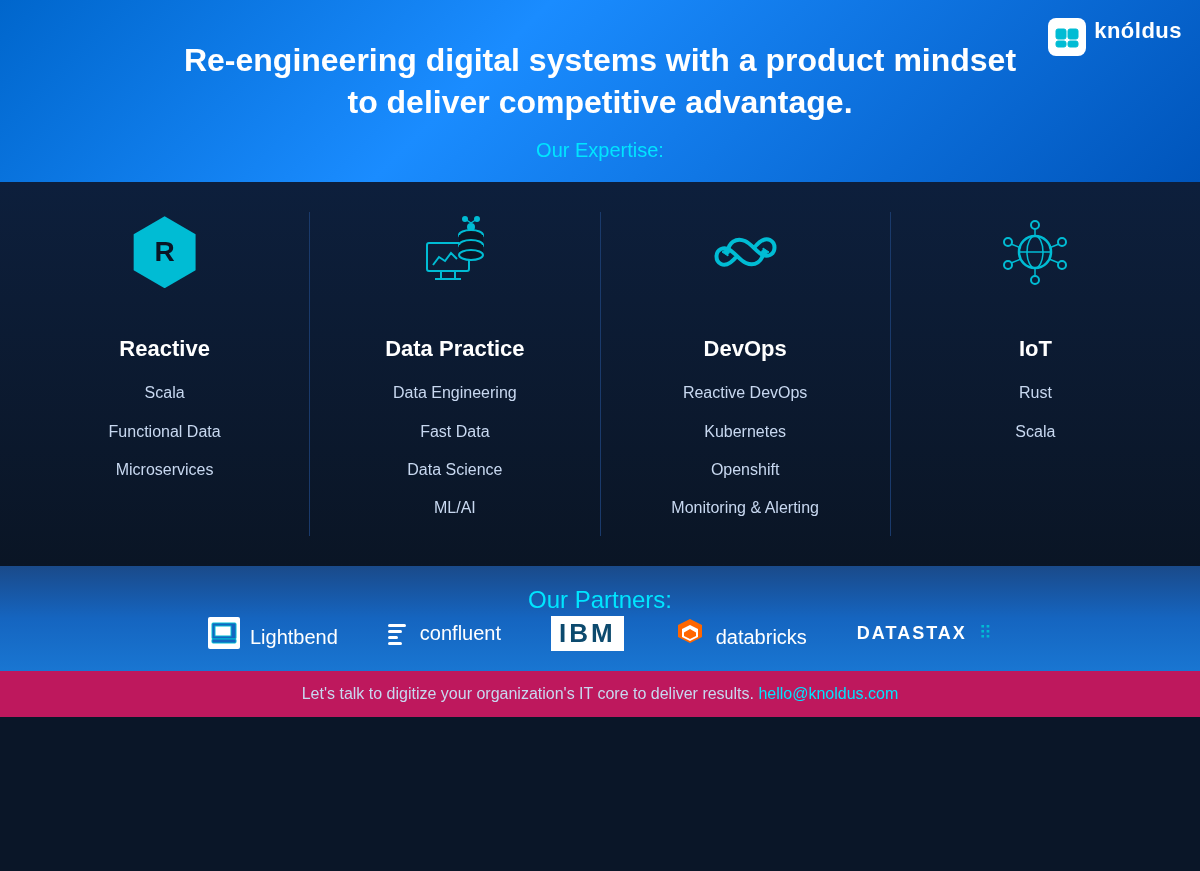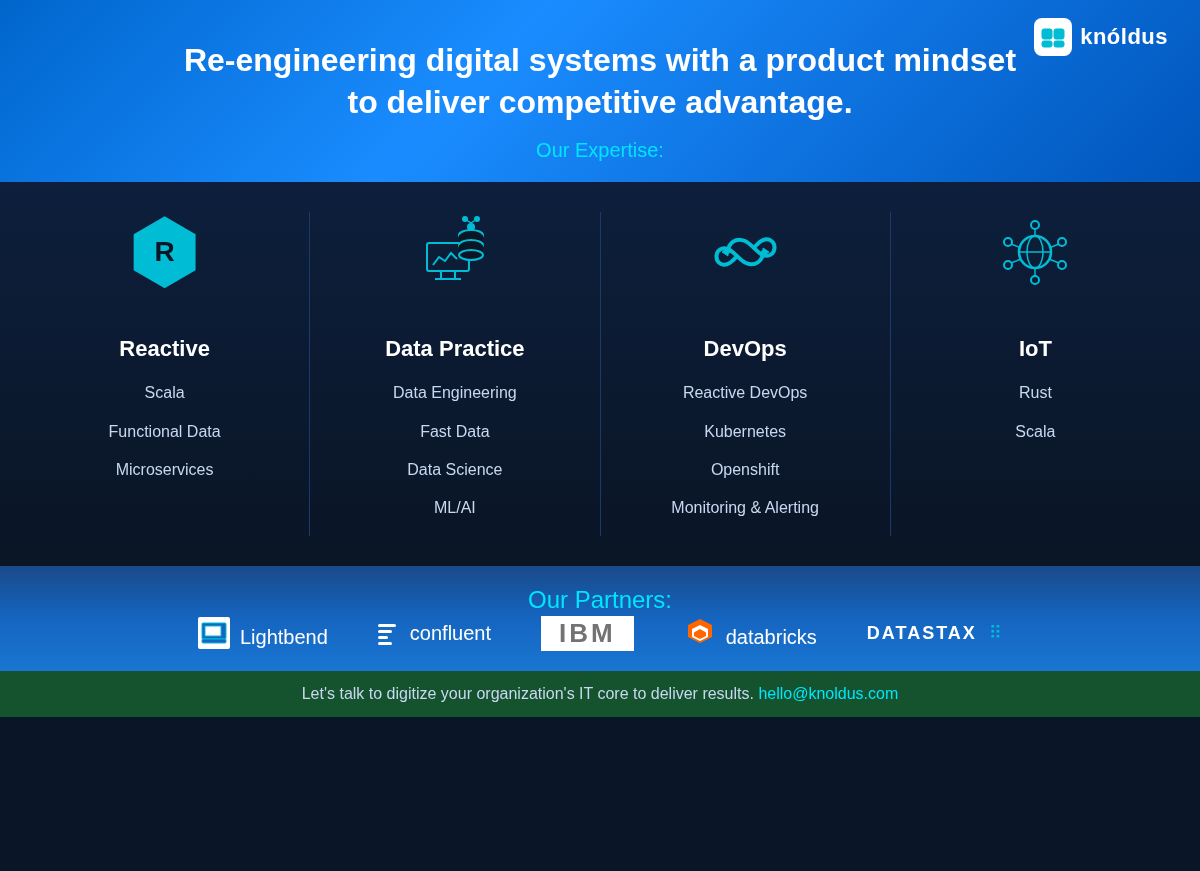--- a/index.html
+++ b/index.html
@@ -15,23 +15,22 @@
     .header-section {
       background: linear-gradient(135deg, #0066cc 0%, #1a8cff 40%, #0055bb 100%);
       padding: 30px 20px 20px;
       text-align: center;
       position: relative;
     }
 
     .logo-area {
       position: absolute;
       top: 18px;
-      right: 32px;
-      display: flex;
-      align-items: center;
+      right: 18px;
+      display: flex;
       gap: 8px;
     }
 
     .logo-icon {
       width: 38px;
       height: 38px;
       background: white;
       border-radius: 8px;
       display: flex;
       align-items: center;
@@ -162,21 +161,21 @@
       height: 32px;
       background: white;
       border-radius: 2px;
       display: flex;
       align-items: center;
       justify-content: center;
     }
 
     
     .footer-section {
-      background: #14532d;
+      background: #be185d;
       padding: 14px 20px;
       text-align: center;
     }
 
     .footer-text {
       color: #c8d8f0;
       font-size: 16px;
     }
 
     .footer-email {
@@ -207,25 +206,25 @@
     .confluent-line:nth-child(4) { width: 12px; }
 
     .datastax-text {
       color: white;
       font-size: 18px;
       font-weight: bold;
       letter-spacing: 2px;
     }
 
     .ibm-text {
-      color: #737373;
+      color: #0c4a6e;
       font-size: 26px;
       font-weight: 900;
       background: white;
-      padding: 2px 18px;
+      padding: 2px 8px;
       letter-spacing: 3px;
     }
   </style>
 </head>
 <body>
 
 <div class="header-section">
 
   <div class="logo-area">
     <div class="logo-icon">

